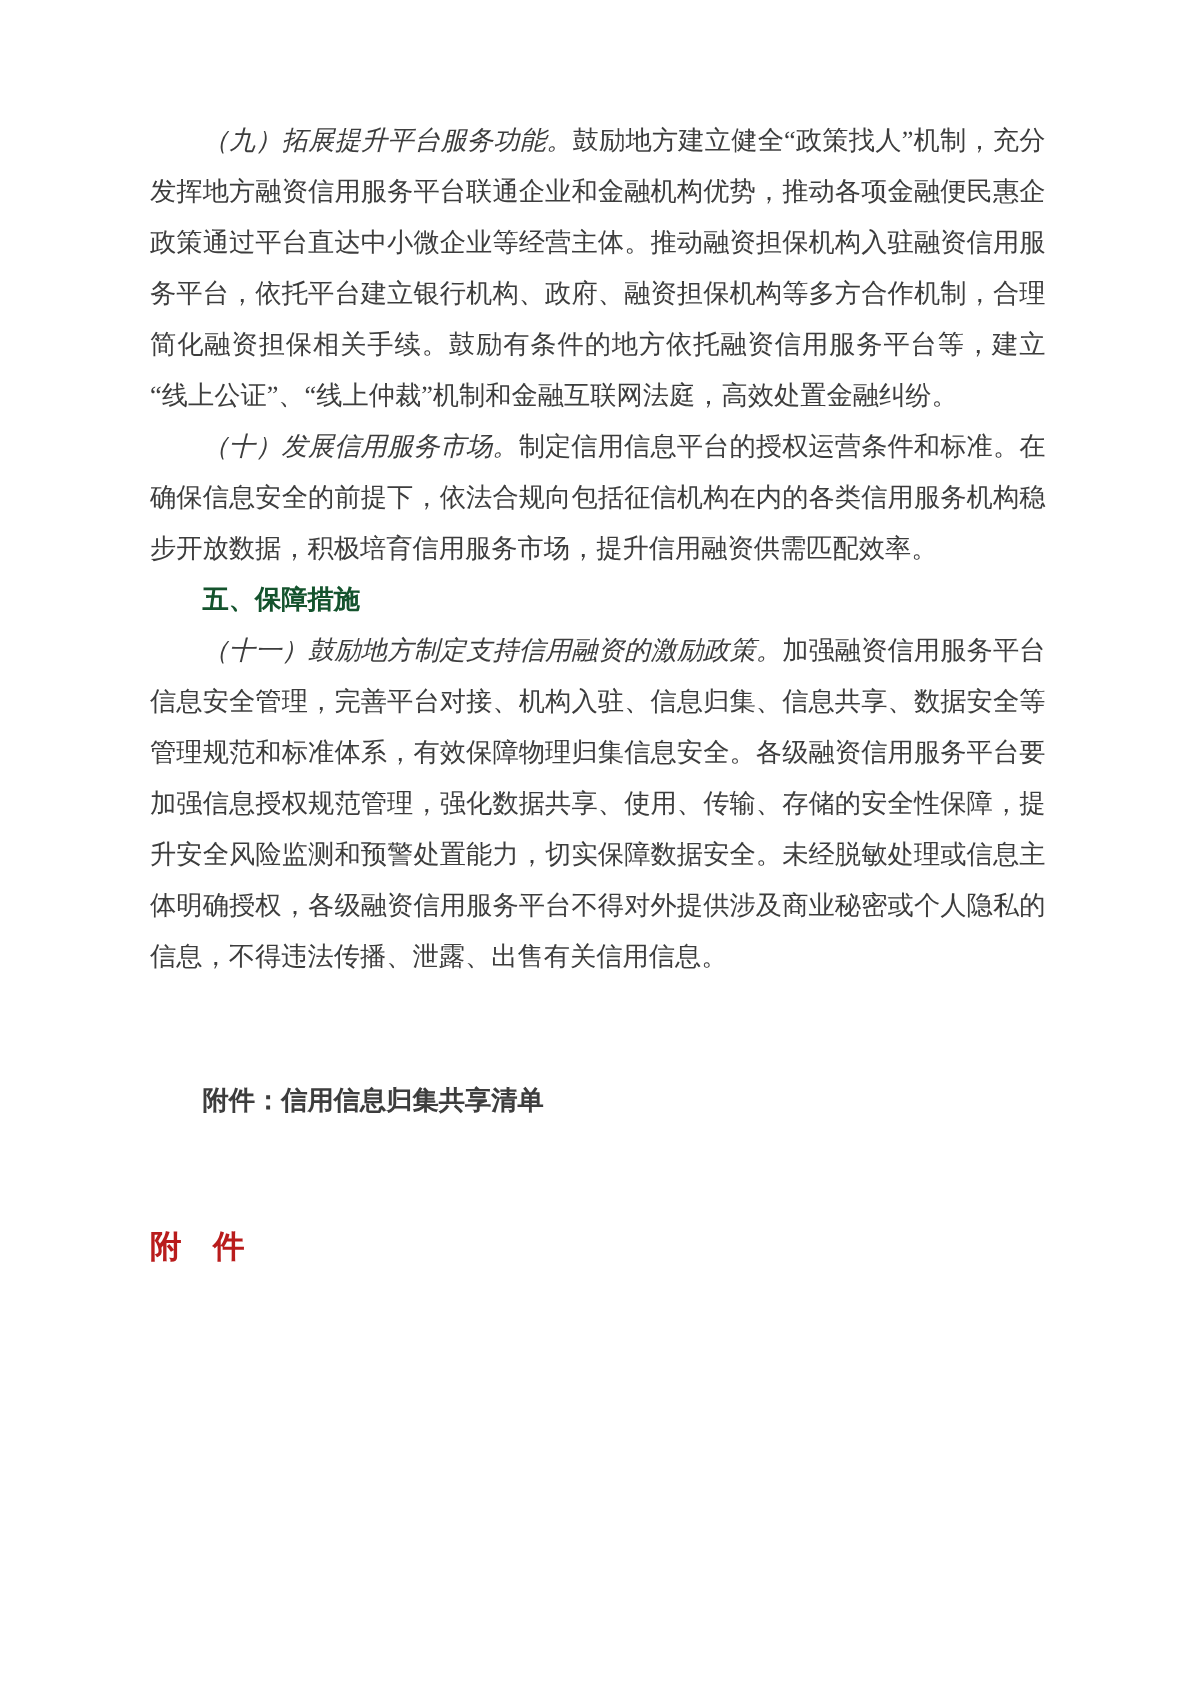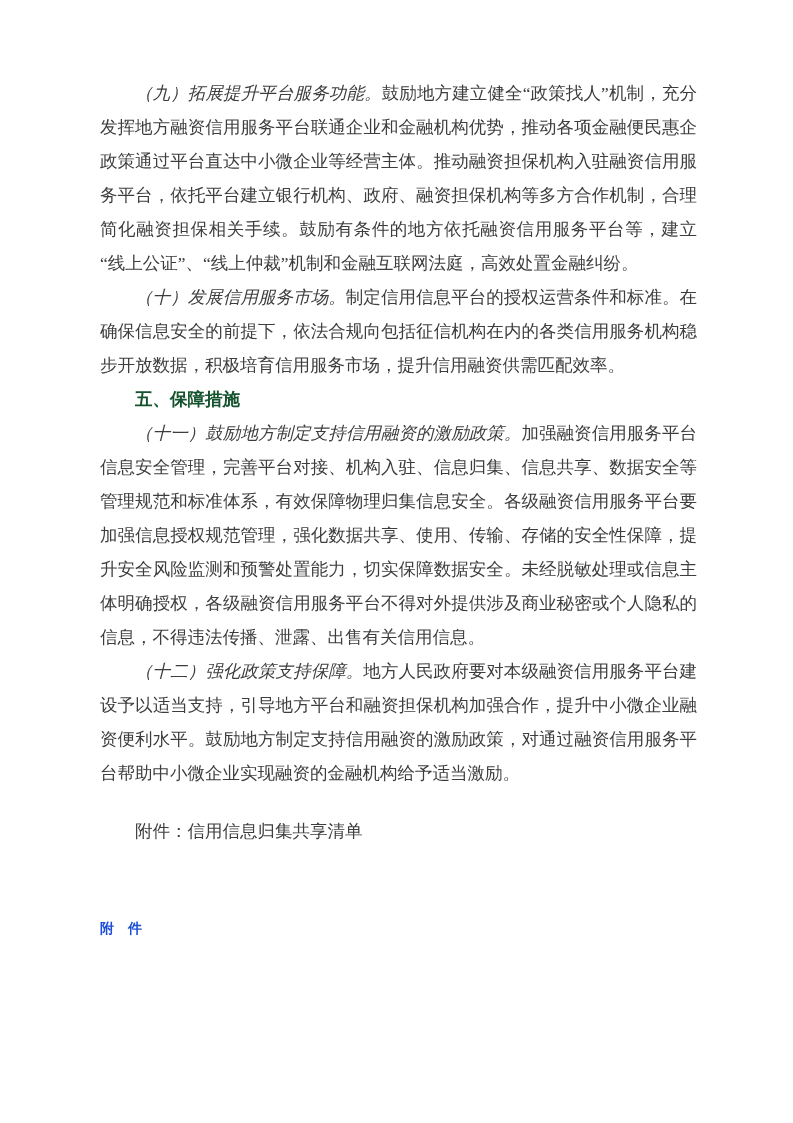--- a/index.html
+++ b/index.html
@@ -35,47 +35,47 @@
   }
   .section-heading {
     margin: 0;
     font-size: 17.5px;
     line-height: 34px;
     font-weight: bold;
     text-indent: 2em;
     color: #14532d;
   }
   .attachment-note {
-    margin: 24px 0 0 0;
+    margin: 62px 0 0 0;
     font-size: 17.5px;
     line-height: 34px;
     text-indent: 2em;
+    font-weight: bold;
   }
   .attachment-heading {
     margin: 64px 0 0 0;
-    font-size: 14px;
+    font-size: 21px;
     line-height: 34px;
     font-weight: bold;
-    color: #1d4ed8;
+    color: #b91c1c;
   }
 </style>
 </head>
 <body>
 
 <div class="page">
   <div class="content">
 
     <p class="para"><span class="lead">（九）拓展提升平台服务功能。</span><span>鼓励地方建立健全“政策找人”机制，充分发挥地方融资信用服务平台联通企业和金融机构优势，推动各项金融便民惠企政策通过平台直达中小微企业等经营主体。推动融资担保机构入驻融资信用服务平台，依托平台建立银行机构、政府、融资担保机构等多方合作机制，合理简化融资担保相关手续。鼓励有条件的地方依托融资信用服务平台等，建立“线上公证”、“线上仲裁”机制和金融互联网法庭，高效处置金融纠纷。</span></p>
 
     <p class="para"><span class="lead">（十）发展信用服务市场。</span><span>制定信用信息平台的授权运营条件和标准。在确保信息安全的前提下，依法合规向包括征信机构在内的各类信用服务机构稳步开放数据，积极培育信用服务市场，提升信用融资供需匹配效率。</span></p>
 
     <h2 class="section-heading">五、保障措施</h2>
 
     <p class="para"><span class="lead">（十一）鼓励地方制定支持信用融资的激励政策。</span><span>加强融资信用服务平台信息安全管理，完善平台对接、机构入驻、信息归集、信息共享、数据安全等管理规范和标准体系，有效保障物理归集信息安全。各级融资信用服务平台要加强信息授权规范管理，强化数据共享、使用、传输、存储的安全性保障，提升安全风险监测和预警处置能力，切实保障数据安全。未经脱敏处理或信息主体明确授权，各级融资信用服务平台不得对外提供涉及商业秘密或个人隐私的信息，不得违法传播、泄露、出售有关信用信息。</span></p>
 
-    <p class="para"><span class="lead">（十二）强化政策支持保障。</span><span>地方人民政府要对本级融资信用服务平台建设予以适当支持，引导地方平台和融资担保机构加强合作，提升中小微企业融资便利水平。鼓励地方制定支持信用融资的激励政策，对通过融资信用服务平台帮助中小微企业实现融资的金融机构给予适当激励。</span></p>
 
     <p class="attachment-note">附件：信用信息归集共享清单</p>
 
     <h3 class="attachment-heading">附　件</h3>
 
   </div>
 </div>
 
 </body></html>

